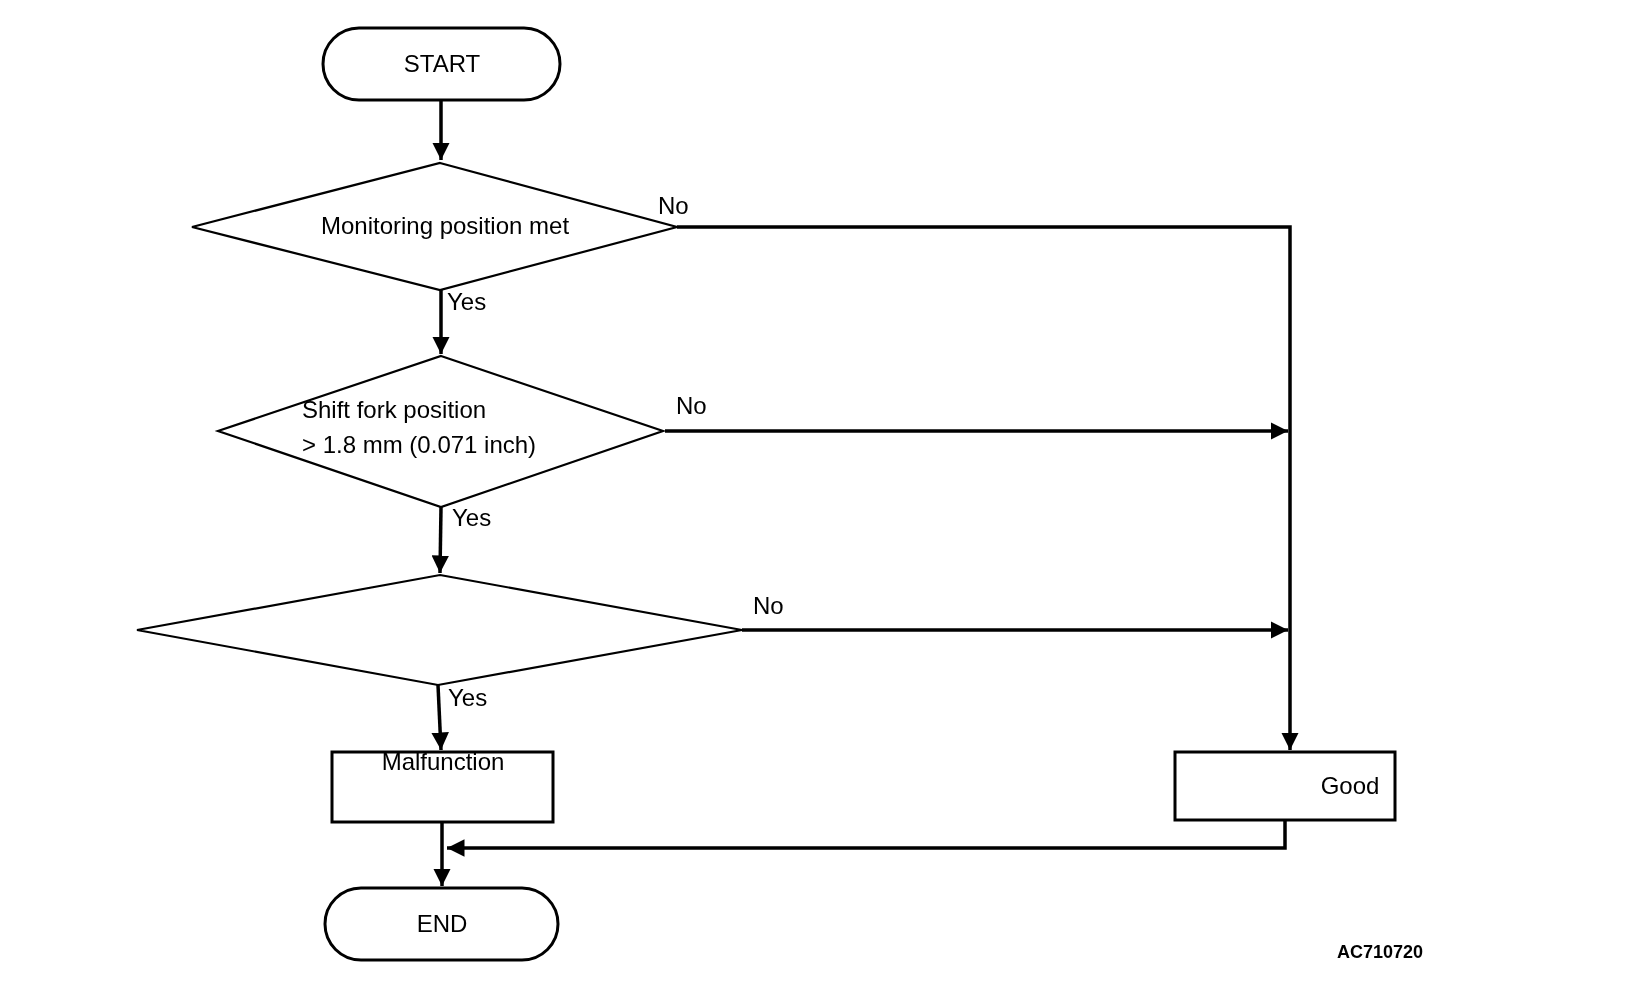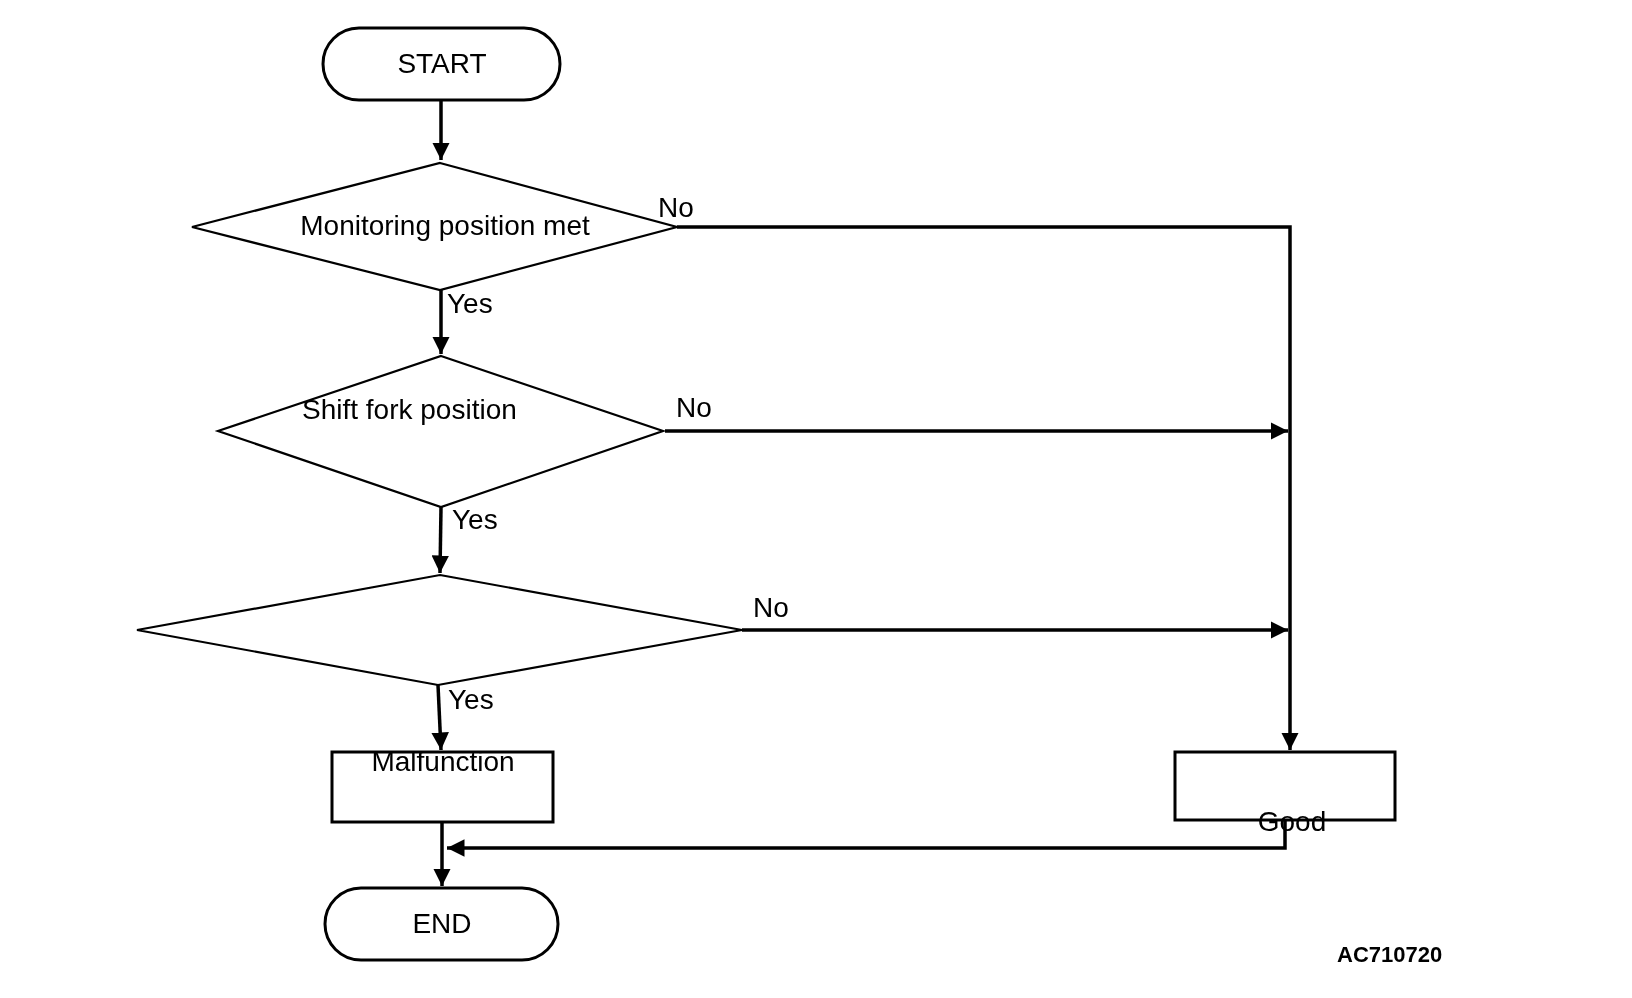--- a/index.html
+++ b/index.html
@@ -18,51 +18,51 @@
   }
   #diagram-svg {
     position: absolute;
     left: 0;
     top: 0;
     z-index: 0;
   }
   .txt {
     position: absolute;
     z-index: 1;
-    font-size: 28px;
+    font-size: 24px;
     line-height: 1.15;
     color: #000000;
     white-space: nowrap;
   }
   .centered {
     transform: translate(-50%, -50%);
     text-align: center;
   }
   .two-line {
     white-space: nowrap;
   }
   #d2-label { left: 302px; top: 392px; }
   #d2-label .ln { line-height: 35px; }
   #d3-label { left: 333px; top: 596px; }
   #d3-label .ln { line-height: 31px; }
   #start-label  { left: 442px; top: 64px;  }
   #end-label    { left: 442px; top: 924px; }
   #d1-label     { left: 445px; top: 226px; }
   #malf-label   { left: 443px; top: 762px; }
-  #good-label   { left: 1292px; top: 786px; margin-top: 36px; }
+  #good-label   { left: 1350px; top: 786px; }
   #no1-label  { left: 658px;  top: 192px; }
   #yes1-label { left: 447px;  top: 288px; }
   #no2-label  { left: 676px;  top: 392px; }
   #yes2-label { left: 452px;  top: 504px; }
   #no3-label  { left: 753px;  top: 592px; }
   #yes3-label { left: 448px;  top: 684px; }
   #figure-code {
     left: 1337px;
     top: 942px;
-    font-size: 22px;
+    font-size: 18px;
     font-weight: bold;
   }
 </style>
 </head>
 <body>
 
 <div id="canvas">
 
   <svg id="diagram-svg" width="1632" height="998" viewBox="0 0 1632 998">
     <defs>
@@ -93,20 +93,21 @@
       <rect x="325" y="888" width="233" height="72" rx="36" ry="36" stroke-width="3"></rect>
     </g>
   </svg>
 
   <div id="start-label" class="txt centered">START</div>
 
   <div id="d1-label" class="txt centered">Monitoring position met</div>
 
   <div id="d2-label" class="txt two-line">
     <div class="ln">Shift fork position</div>
+    <div class="ln">&gt; 1.8 mm (0.071 inch)</div>
   </div>
 
 
   <div id="malf-label" class="txt centered">Malfunction</div>
 
   <div id="good-label" class="txt centered">Good</div>
 
   <div id="end-label" class="txt centered">END</div>
 
   <div id="no1-label" class="txt">No</div>

